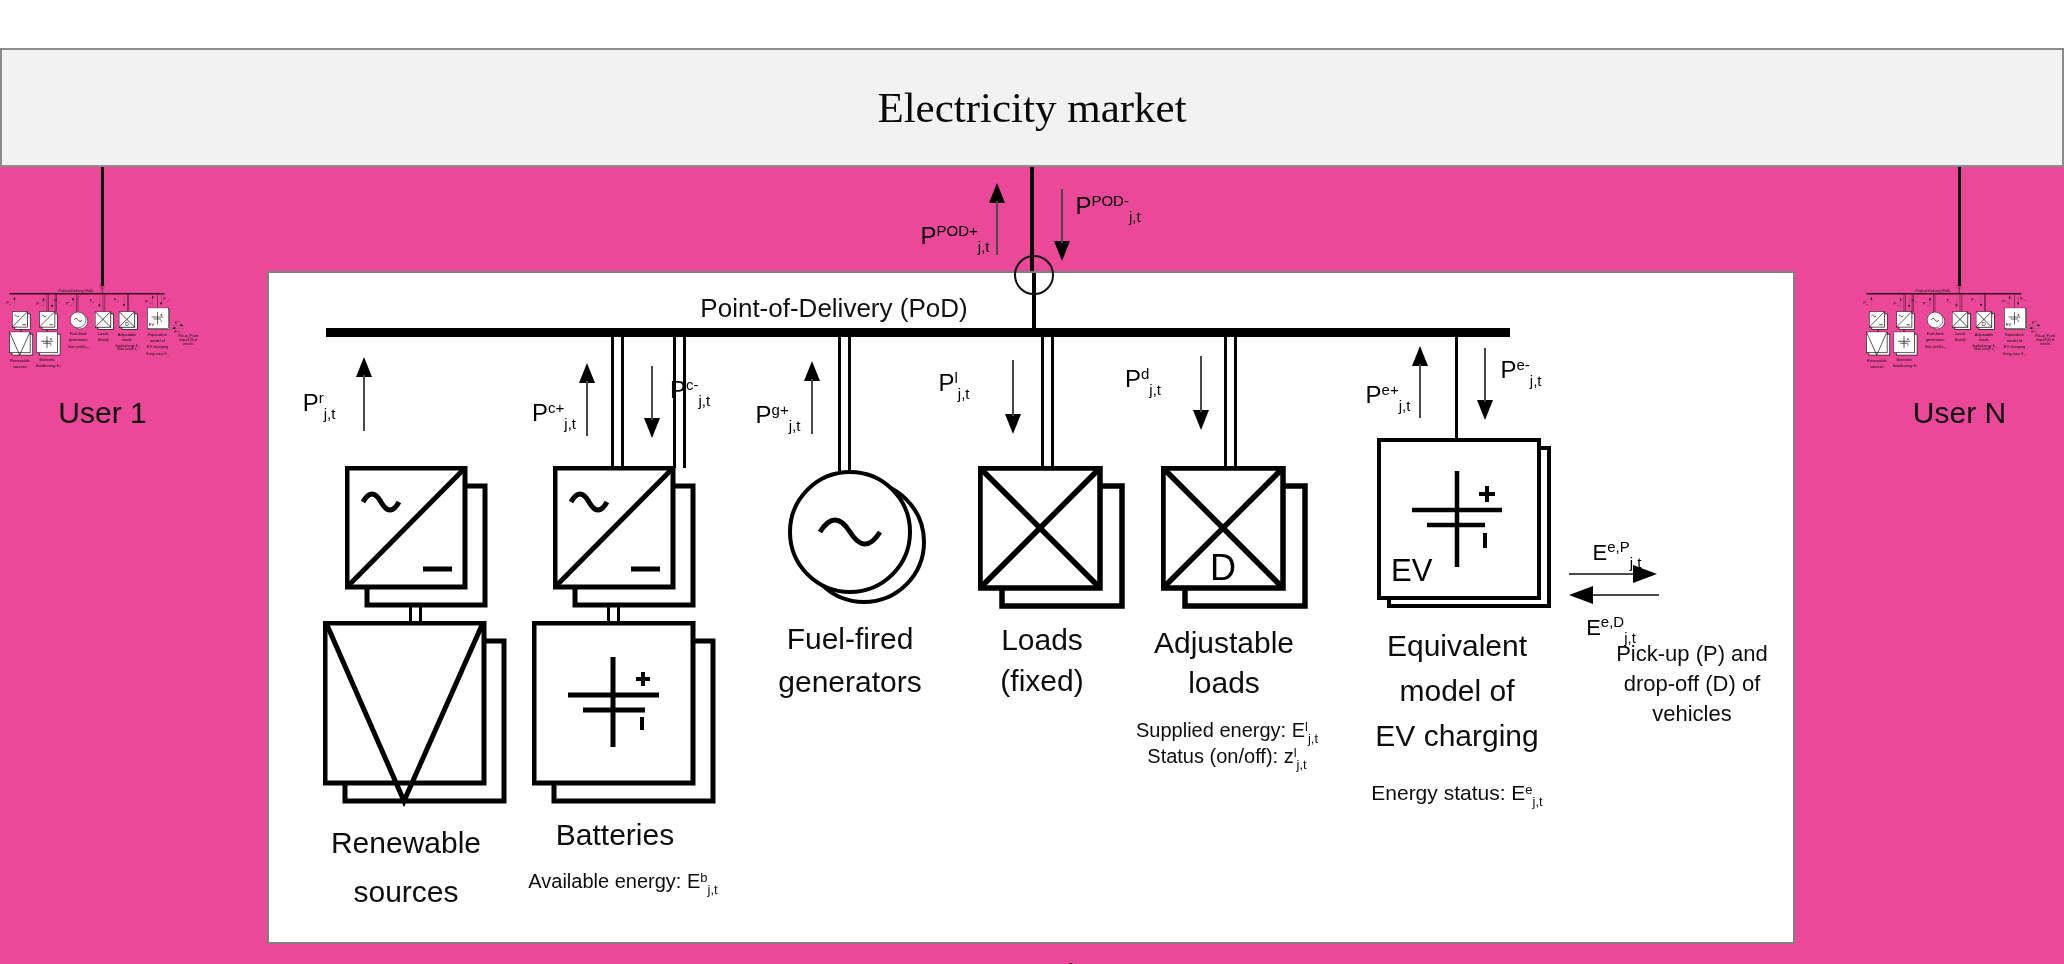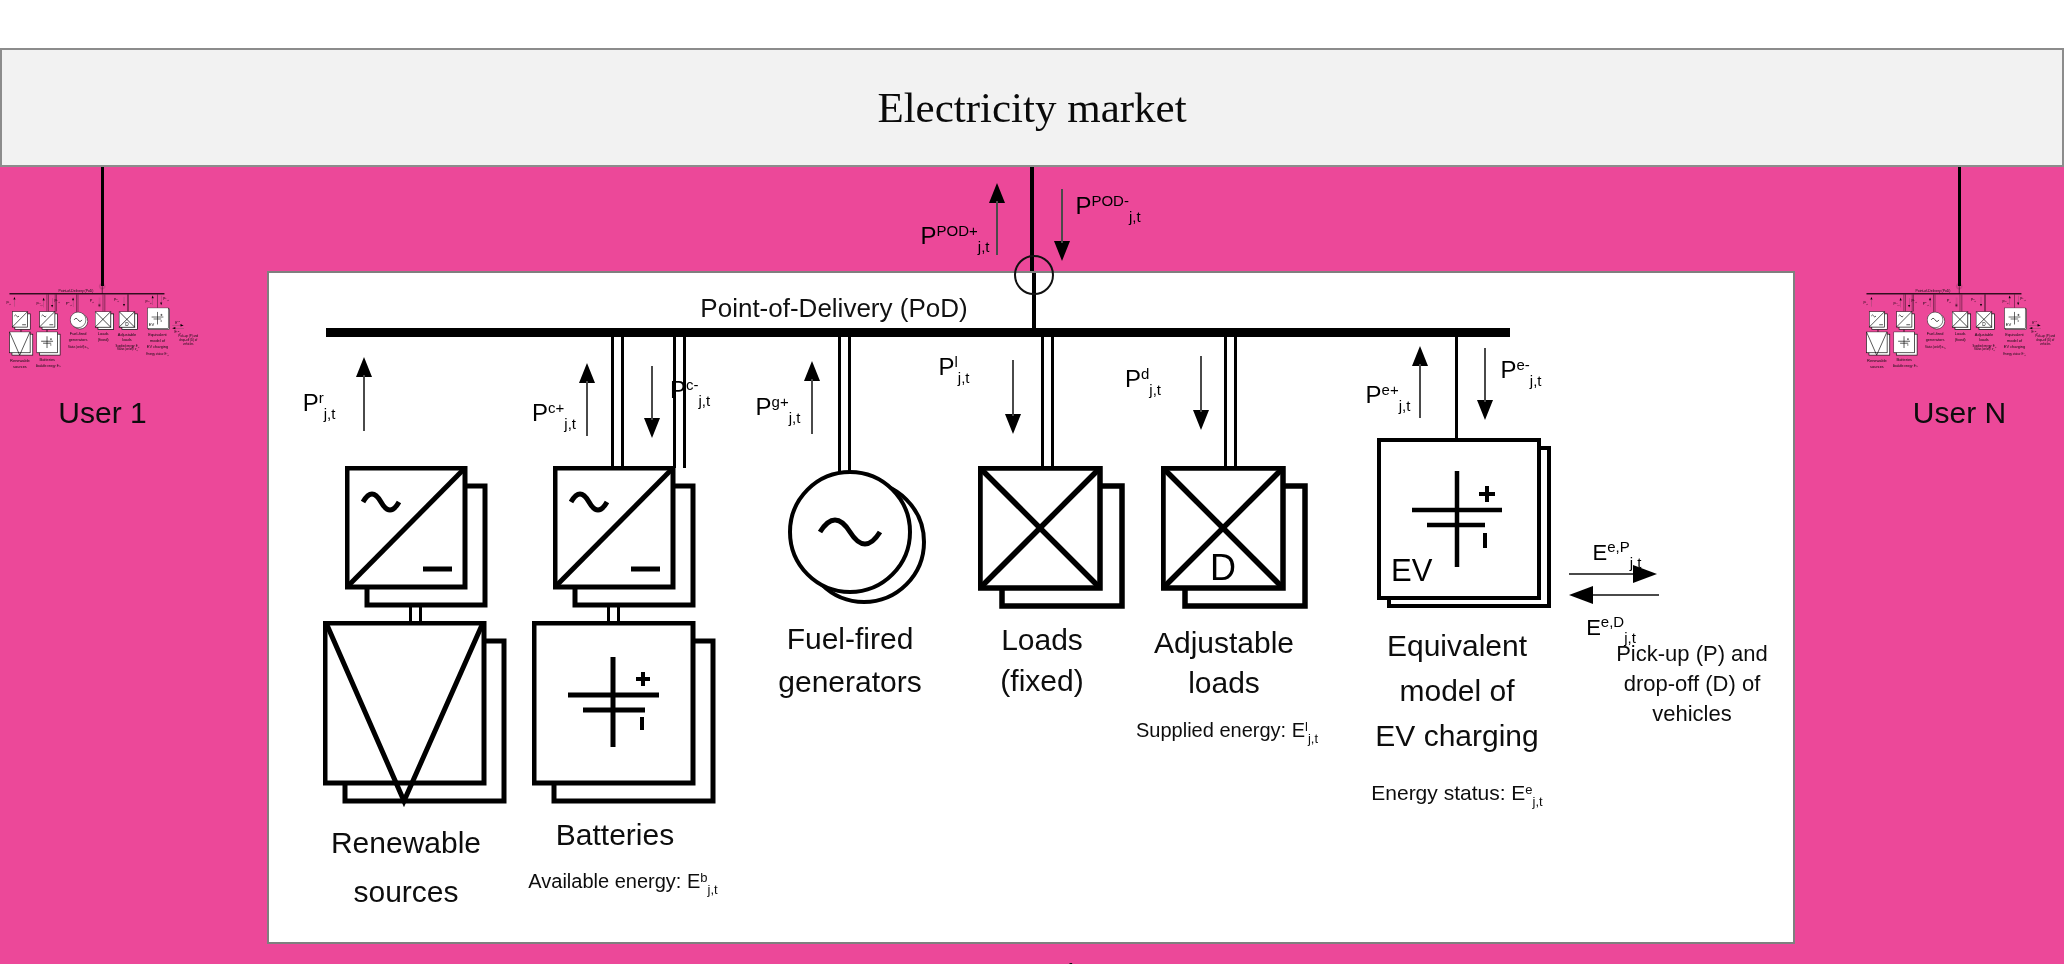--- a/index.html
+++ b/index.html
@@ -129,22 +129,22 @@
           <i class="shaft"></i>
         </div>
       <div class="varrow down" style="left:1216px;top:75px;height:72px">
           <i class="head"></i>
           <i class="shaft"></i>
         </div>
 
       <div class="plabel" style="left:50px;top:132px"><span>P</span><sup>r</sup><sub>j,t</sub></div>
       <div class="plabel" style="left:285px;top:142px"><span>P</span><sup>c+</sup><sub>j,t</sub></div>
       <div class="plabel" style="left:421px;top:119px"><span>P</span><sup>c-</sup><sub>j,t</sub></div>
-      <div class="plabel" style="left:509px;top:136px"><span>P</span><sup>g+</sup><sub>j,t</sub></div>
-      <div class="plabel" style="left:685px;top:96px"><span>P</span><sup>l</sup><sub>j,t</sub></div>
+      <div class="plabel" style="left:509px;top:144px"><span>P</span><sup>g+</sup><sub>j,t</sub></div>
+      <div class="plabel" style="left:685px;top:112px"><span>P</span><sup>l</sup><sub>j,t</sub></div>
       <div class="plabel" style="left:874px;top:108px"><span>P</span><sup>d</sup><sub>j,t</sub></div>
       <div class="plabel" style="left:1119px;top:124px"><span>P</span><sup>e+</sup><sub>j,t</sub></div>
       <div class="plabel" style="left:1252px;top:99px"><span>P</span><sup>e-</sup><sub>j,t</sub></div>
 
       <svg class="abs" style="left:76px;top:193px" width="145" height="145" viewBox="0 0 145 145">
         <rect x="22" y="20" width="118" height="119" fill="#fff" stroke="#000" stroke-width="5"></rect>
         <rect x="2" y="2" width="118" height="119" fill="#fff" stroke="#000" stroke-width="5"></rect>
         <line x1="2" y1="121" x2="120" y2="2" stroke="#000" stroke-width="5"></line>
         <path d="M18 36 q9 -16 18 0 q9 16 18 0" fill="none" stroke="#000" stroke-width="5"></path>
         <line x1="78" y1="103" x2="107" y2="103" stroke="#000" stroke-width="5"></line>
@@ -223,20 +223,21 @@
       <div class="clabel" style="left:613px;top:346px;width:320px;line-height:41px">
         <div>Loads</div>
         <div>(fixed)</div>
       </div>
 
       <div class="clabel" style="left:795px;top:350px;width:320px;line-height:40px">
         <div>Adjustable</div>
         <div>loads</div>
       </div>
       <div class="status" style="left:793px;top:446px;width:330px"><span>Supplied energy: </span><span>E</span><sup>l</sup><sub>j,t</sub></div>
+      <div class="status" style="left:793px;top:472px;width:330px"><span>Status (on/off): </span><span>z</span><sup>l</sup><sub>j,t</sub></div>
 
       <div class="clabel" style="left:1028px;top:350px;width:320px;line-height:45px">
         <div>Equivalent</div>
         <div>model of</div>
         <div>EV charging</div>
       </div>
       <div class="status" style="left:1023px;top:508px;width:330px;font-size:21px"><span>Energy status: </span><span>E</span><sup>e</sup><sub>j,t</sub></div>
 
       <div class="harrow right" style="left:1300px;top:301px;width:88px">
           <i class="shaft"></i>

